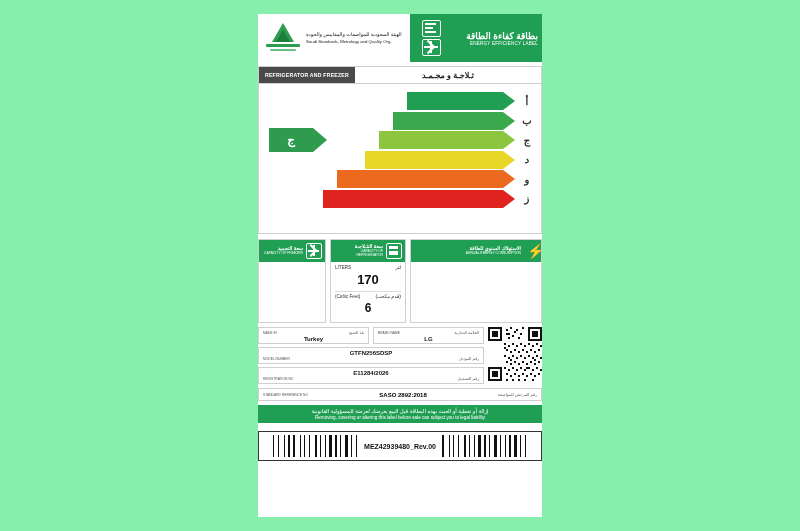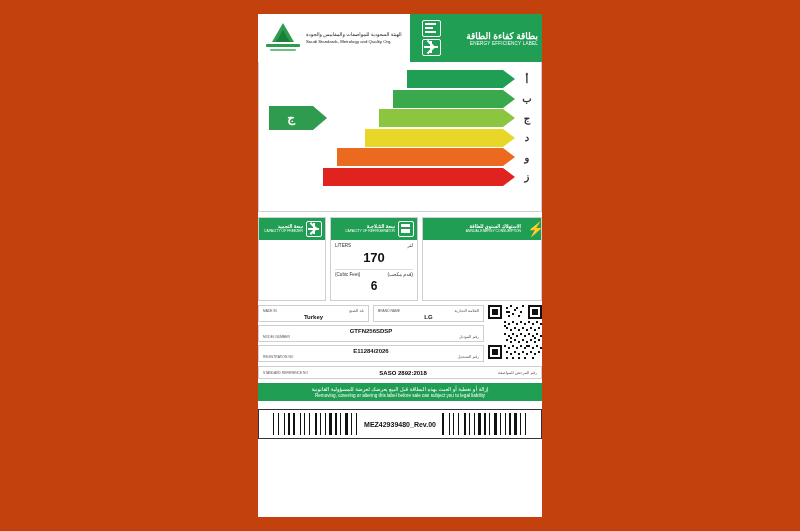--- a/index.html
+++ b/index.html
@@ -1,17 +1,17 @@
 <!DOCTYPE html>
 <html><head>
 <meta charset="utf-8">
 <style>
   html,body{margin:0;padding:0;background:#ffffff;}
   body{width:800px;height:531px;font-family:"Liberation Sans",sans-serif;overflow:hidden;}
-  .page{position:relative;width:800px;height:531px;background:#c2410c;}
+  .page{position:relative;width:800px;height:531px;background:#86efac;}
   .label{position:absolute;left:258px;top:14px;width:284px;height:503px;background:#fff;}
 
   
   .hdr{display:flex;align-items:stretch;height:48px;}
   .hdr-left{flex:0 0 146px;display:flex;align-items:center;gap:4px;padding-left:6px;}
   .saso-logo{width:38px;height:34px;position:relative;flex:0 0 38px;}
   .saso-logo .tri{position:absolute;left:8px;top:2px;width:0;height:0;border-left:11px solid transparent;border-right:11px solid transparent;border-bottom:19px solid #2e9b4e;}
   .saso-logo .tri2{position:absolute;left:12px;top:9px;width:0;height:0;border-left:7px solid transparent;border-right:7px solid transparent;border-bottom:12px solid #1b7f3b;}
   .saso-logo .bar{position:absolute;left:2px;top:23px;width:34px;height:3px;background:#2e9b4e;border-radius:1px;}
   .saso-logo .bar2{position:absolute;left:6px;top:28px;width:26px;height:2px;background:#6cbf82;border-radius:1px;}
@@ -48,21 +48,21 @@
   .arrow .tip{width:0;height:0;border-top:9px solid transparent;border-bottom:9px solid transparent;}
   .letter{position:absolute;right:6px;top:0;width:16px;height:18px;display:flex;align-items:center;justify-content:center;font-size:10px;font-weight:bold;color:#333;}
   .pointer{position:absolute;left:10px;height:24px;display:flex;align-items:center;top:-3px;}
   .pointer .pbody{height:24px;background:#2e9b4e;display:flex;align-items:center;justify-content:center;color:#fff;font-size:12px;font-weight:bold;width:44px;}
   .pointer .ptip{width:0;height:0;border-top:12px solid transparent;border-bottom:12px solid transparent;border-left:14px solid #2e9b4e;}
 
   
   .stats{display:flex;gap:4px;margin-top:5px;}
   .stat{border:1px solid #cfcfcf;box-sizing:border-box;}
   .stat.s1{width:68px;}
-  .stat.s2{width:88px;}
+  .stat.s2{width:76px;}
   .stat.s3{flex:1;}
   .stat-head{background:#1f9e54;color:#fff;display:flex;align-items:center;justify-content:flex-end;gap:3px;padding:2px 3px;height:22px;box-sizing:border-box;}
   .stat-head .t{direction:rtl;text-align:right;line-height:1.15;}
   .stat-head .t .ar{font-size:5px;font-weight:bold;}
   .stat-head .t .en{font-size:3.4px;direction:ltr;text-align:right;}
   .sh-ico{width:14px;height:14px;border:1px solid #fff;border-radius:2px;position:relative;flex:0 0 14px;}
   .sh-ico.snow .a{position:absolute;left:6px;top:1px;width:2px;height:11px;background:#fff;}
   .sh-ico.snow .b{position:absolute;left:1px;top:6px;width:11px;height:2px;background:#fff;}
   .sh-ico.snow .c{position:absolute;left:2px;top:3px;width:9px;height:2px;background:#fff;transform:rotate(45deg);}
   .sh-ico.snow .d{position:absolute;left:2px;top:8px;width:9px;height:2px;background:#fff;transform:rotate(-45deg);}
@@ -137,20 +137,24 @@
               <div class="f4"></div>
             </div>
         </div>
         <div class="hdr-titles">
           <div class="hdr-ar">بطاقة كفاءة الطاقة</div>
           <div class="hdr-en">ENERGY EFFICIENCY LABEL</div>
         </div>
       </div>
     </div>
 
+    <div class="prod">
+      <div class="prod-en">REFRIGERATOR AND FREEZER</div>
+      <div class="prod-ar">ثـلاجـة و مجـمـد</div>
+    </div>
 
     <div class="scale">
       <div id="scale-rows">
           <div class="row">
             <div class="arrow-wrap">
               <div class="arrow">
                 <div class="body" style="width: 96px; background: rgb(31, 158, 84);"></div>
                 <div class="tip" style="border-left: 12px solid rgb(31, 158, 84);"></div>
               </div>
             </div>

